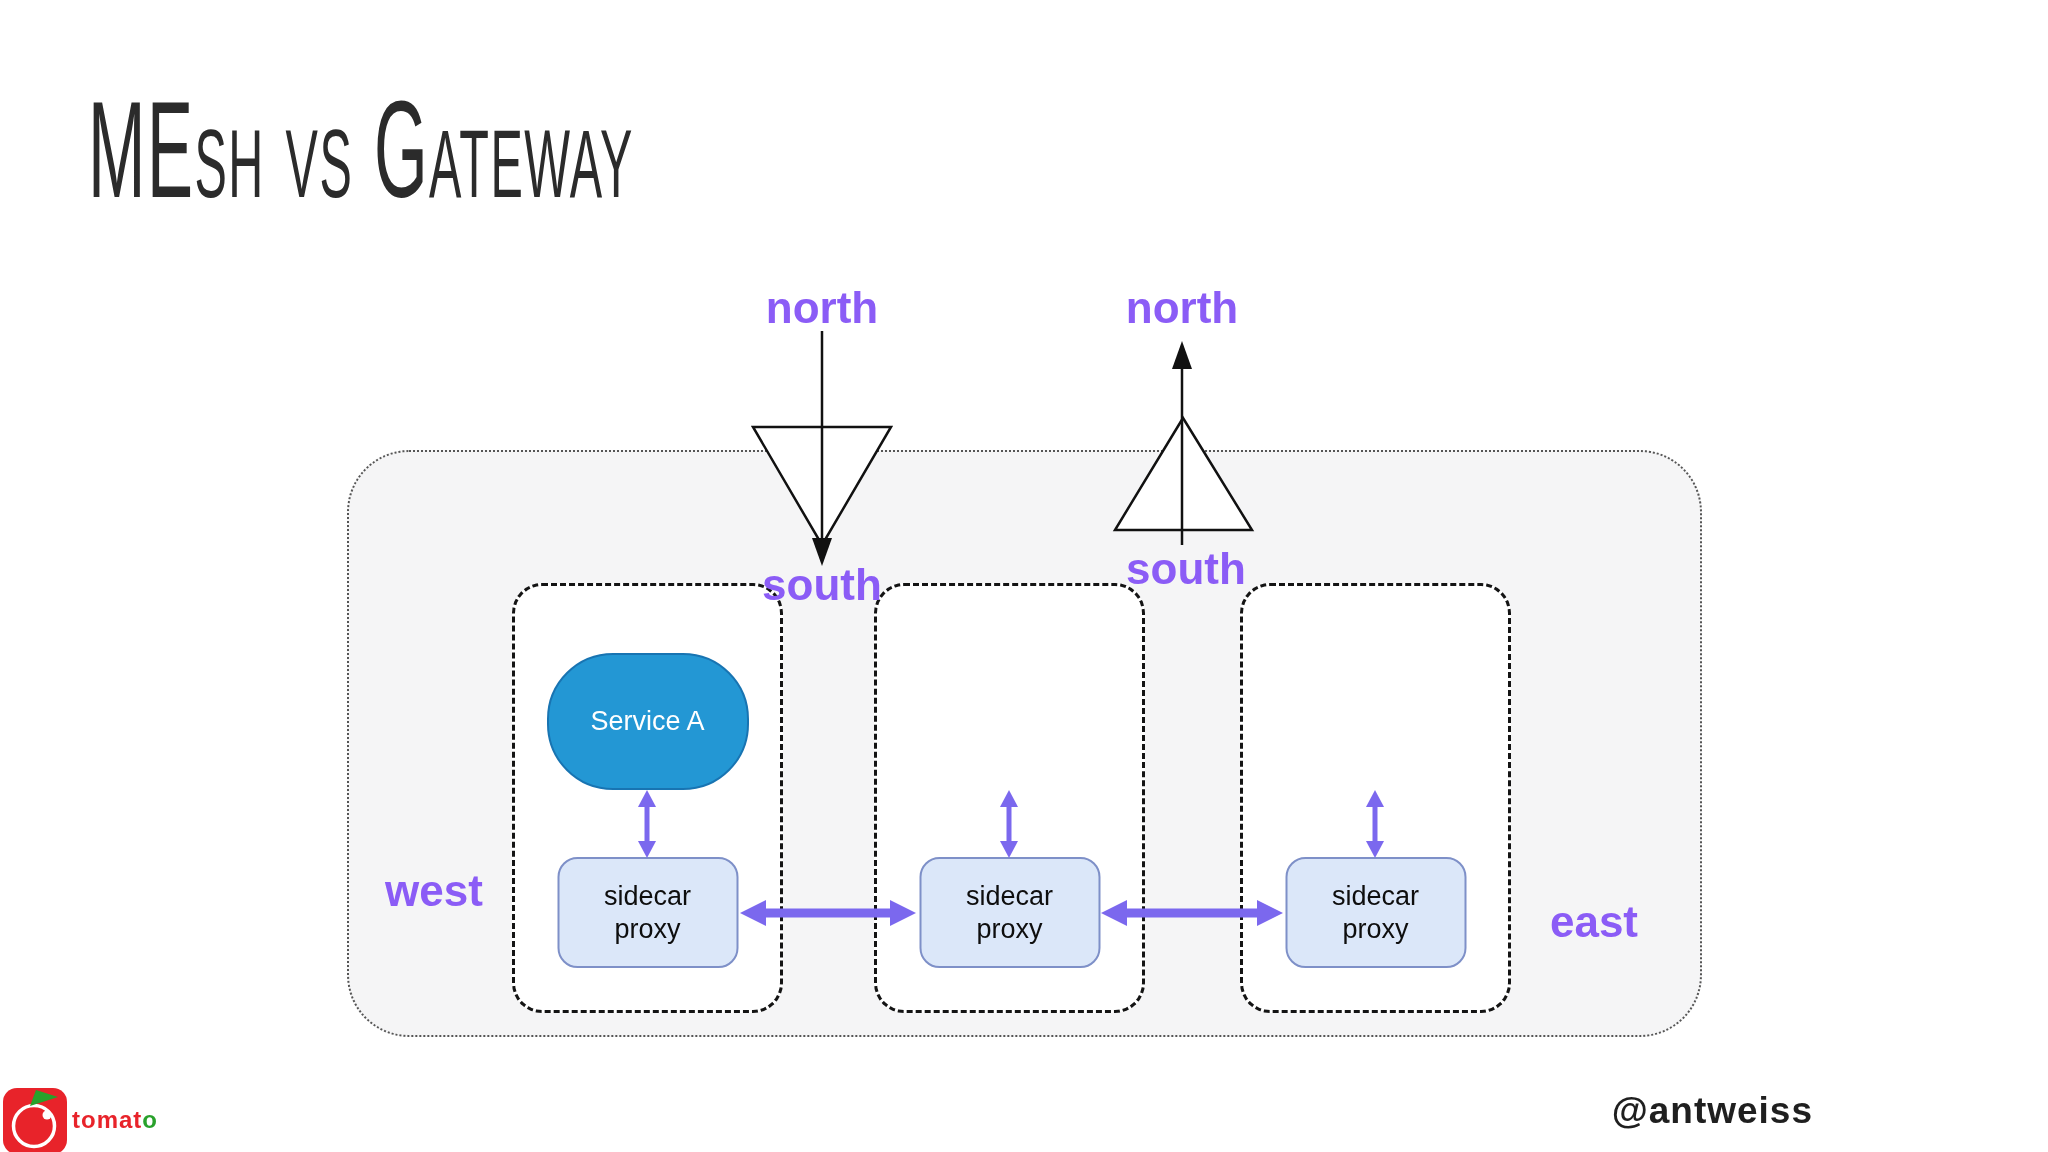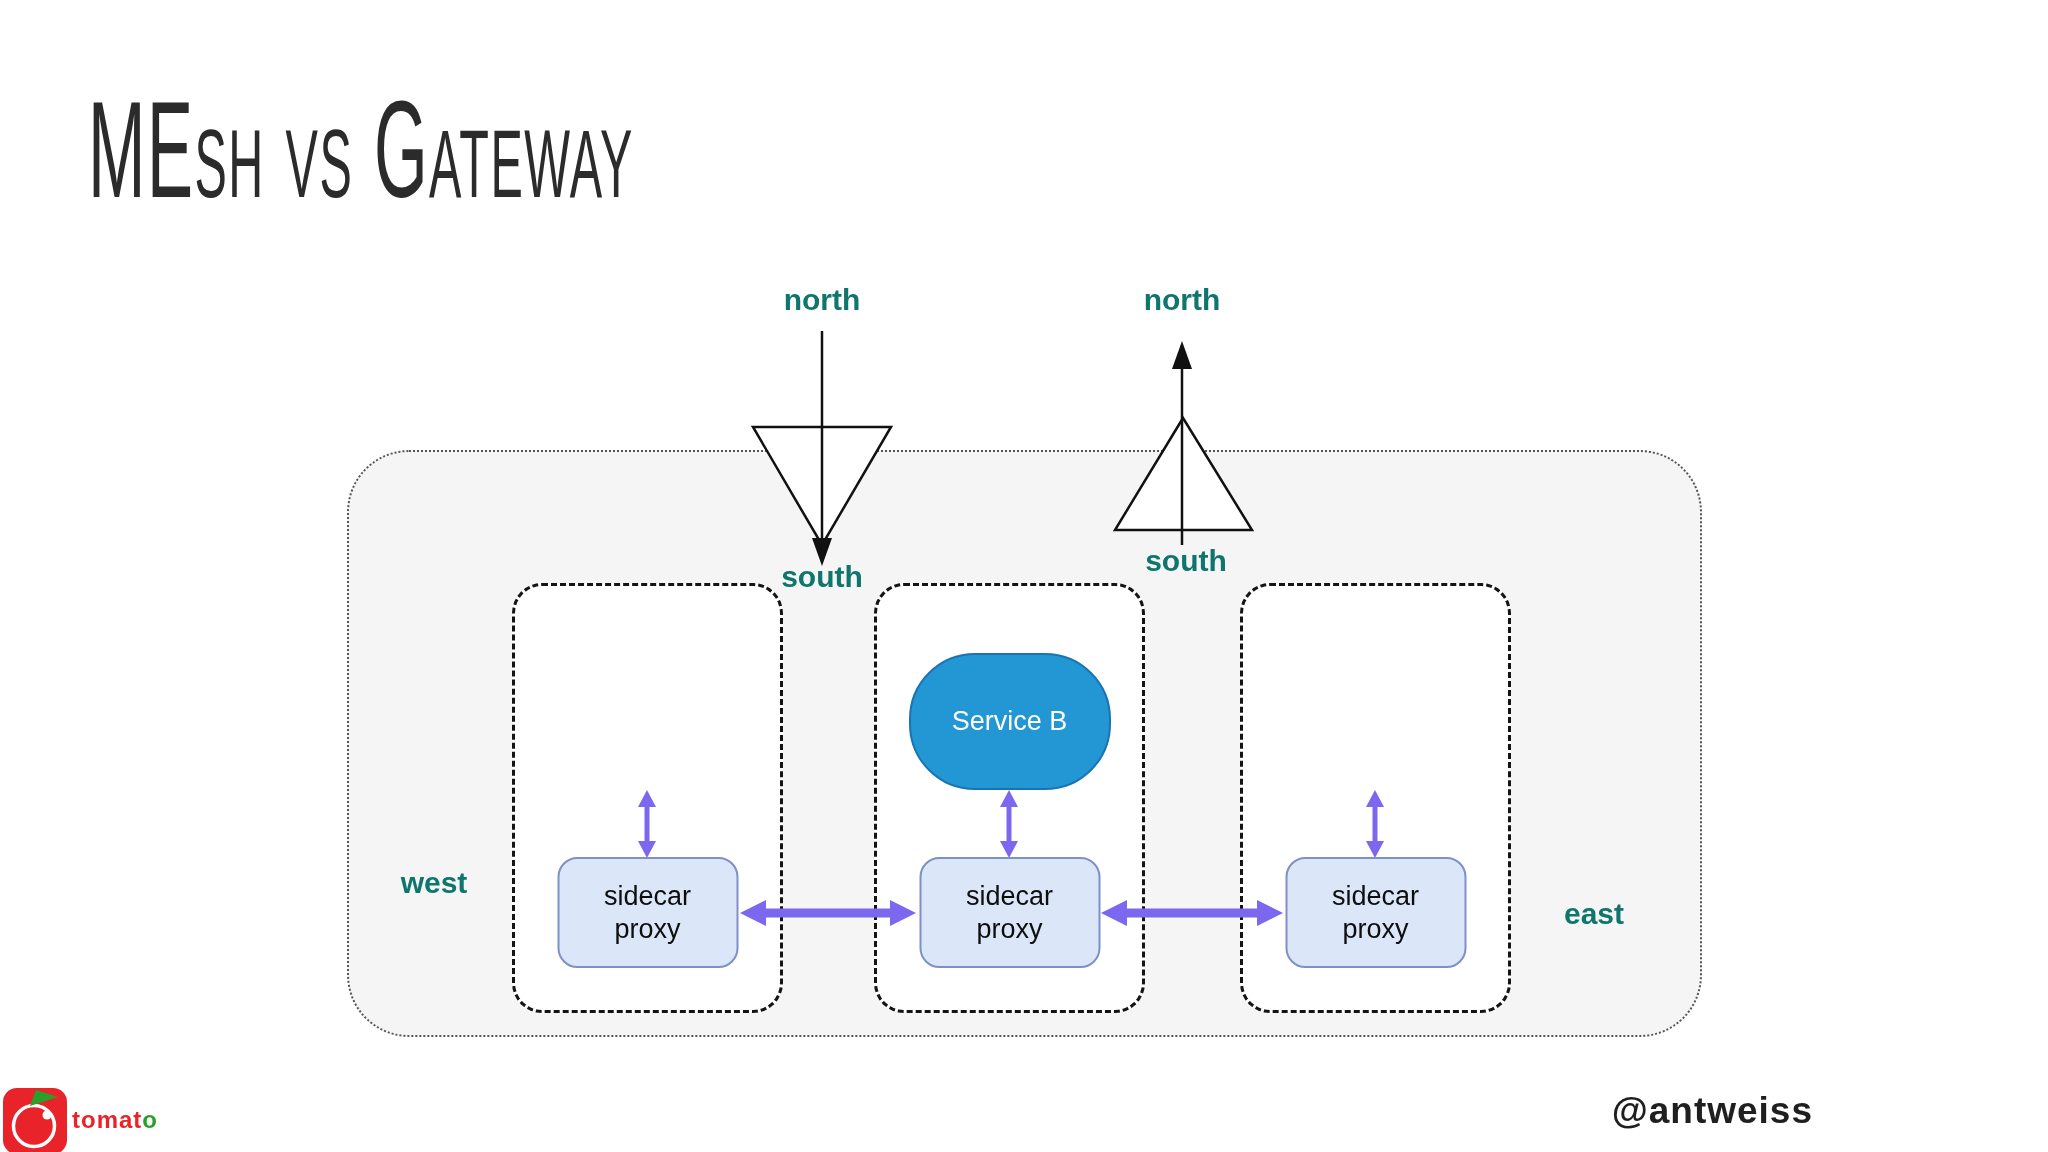--- a/index.html
+++ b/index.html
@@ -54,21 +54,21 @@
   .overlay{position:absolute;left:0;top:0;width:2048px;height:1152px;z-index:3;pointer-events:none}
   .tri{fill:#ffffff;stroke:var(--ink);stroke-width:2.5}
   .gline{stroke:var(--ink);stroke-width:2.5;fill:none}
   .ghead{fill:var(--ink)}
   .pshaft-v{stroke:var(--arrow-purple);stroke-width:5}
   .pshaft-h{stroke:var(--arrow-purple);stroke-width:9}
   .phead{fill:var(--arrow-purple)}
   
   .nslabel{
     position:absolute;transform:translateX(-50%);
-    font-size:30px;font-weight:700;color:#0f766e;z-index:4;white-space:nowrap;
+    font-size:44px;font-weight:700;color:#8b5cf6;z-index:4;white-space:nowrap;
   }
   .lbl-north-left {left:822px; top:283px}
   .lbl-south-left {left:822px; top:560px}
   .lbl-north-right{left:1182px;top:283px}
   .lbl-south-right{left:1186px;top:544px}
   .lbl-west{left:434px; top:866px}
   .lbl-east{left:1594px;top:897px}
   
   .logo{position:absolute;left:3px;top:1088px;width:64px;height:64px;z-index:4}
   .brand{
@@ -130,29 +130,29 @@
   </svg>
 
   <div class="nslabel lbl-north-left">north</div>
   <div class="nslabel lbl-south-left">south</div>
   <div class="nslabel lbl-north-right">north</div>
   <div class="nslabel lbl-south-right">south</div>
   <div class="nslabel lbl-west">west</div>
   <div class="nslabel lbl-east">east</div>
 
   <div class="cell c1">
+    <div class="service">
+      <span>Service A</span>
+    </div>
     <div class="proxy">
       <span class="plabel">sidecar
 proxy</span>
     </div>
   </div>
   <div class="cell c2">
-    <div class="service">
-      <span>Service B</span>
-    </div>
     <div class="proxy">
       <span class="plabel">sidecar
 proxy</span>
     </div>
   </div>
   <div class="cell c3">
     <div class="proxy">
       <span class="plabel">sidecar
 proxy</span>
     </div>

